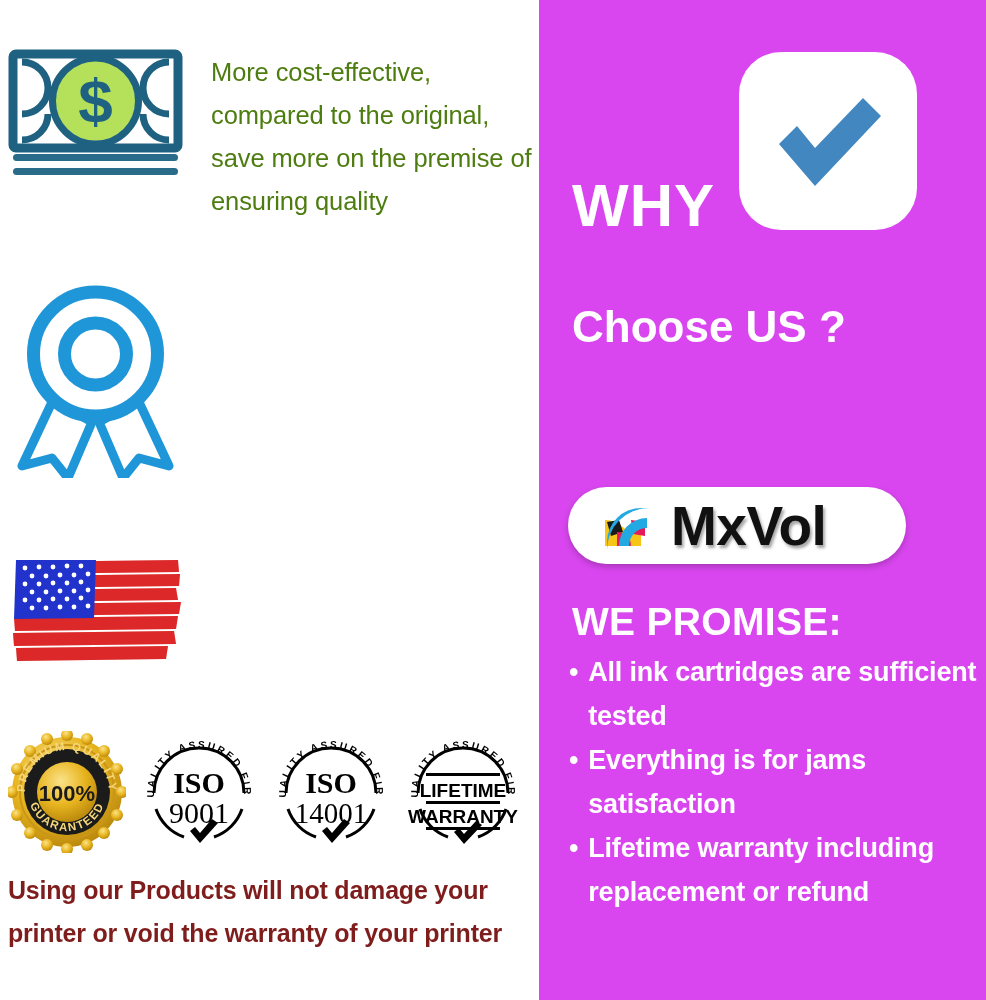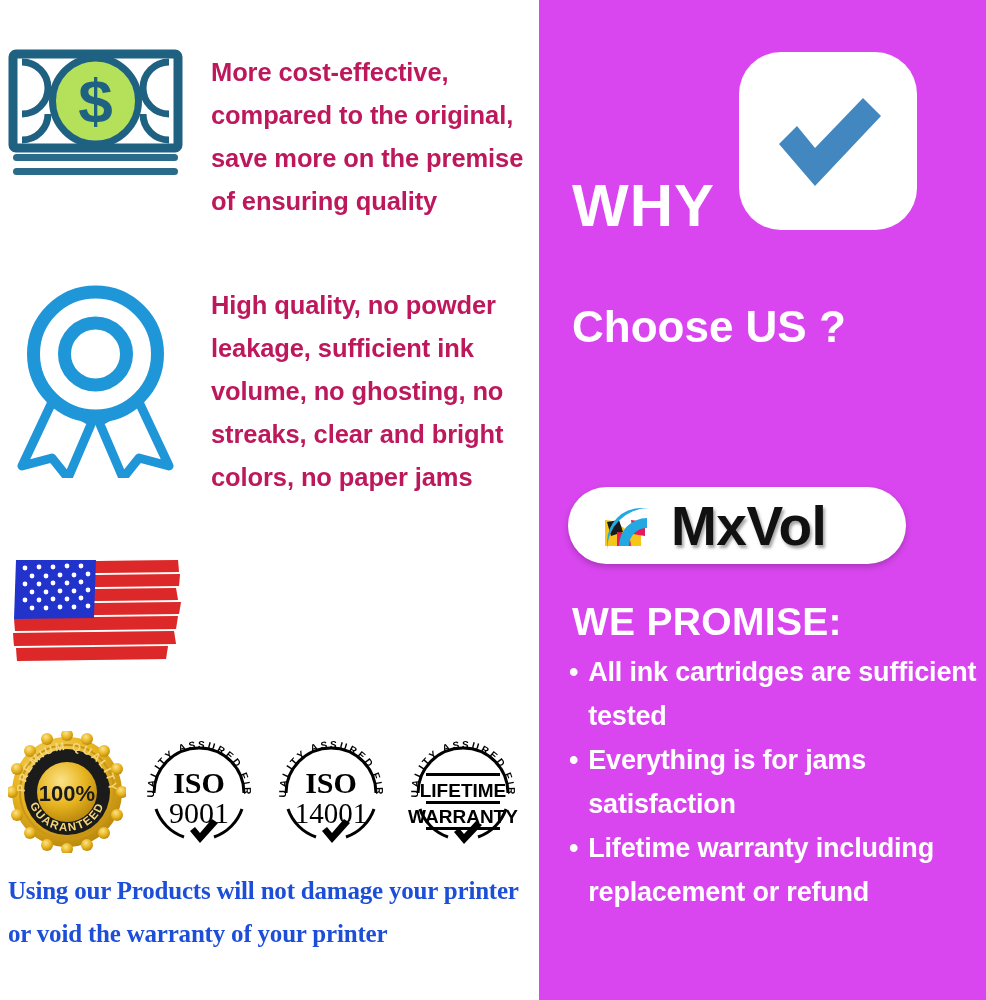--- a/index.html
+++ b/index.html
@@ -10,22 +10,22 @@
     overflow:hidden;
   }
   .page{position:relative;width:986px;height:1000px;background:#ffffff;}
 
   
   .left{position:absolute;left:0;top:0;width:539px;height:1000px;background:#ffffff;}
 
   .feature{position:absolute;display:flex;align-items:flex-start;}
   .feat-icon{flex:0 0 auto;}
   .feat-text{
-    color:#be185d;
-    font-weight:bold;
+    color:#4d7c0f;
+    font-weight:normal;
     font-size:25.5px;
     line-height:43px;
     letter-spacing:-0.1px;
   }
 
   #feature-0{left:8px;top:48px;}
   #feature-0 .feat-text{margin-left:28px;width:335px;padding-top:3px;}
   #feature-1{left:8px;top:282px;}
   #feature-1 .feat-text{margin-left:28px;width:318px;padding-top:2px;}
   #feature-2{left:8px;top:556px;}
@@ -42,23 +42,22 @@
   .badges{position:absolute;left:0;top:731px;width:539px;height:132px;}
   .badge{position:absolute;top:0;}
   .badge svg{display:block;}
   #badge-premium{left:8px;}
   #badge-iso9001{left:140px;}
   #badge-iso14001{left:272px;}
   #badge-lifetime{left:404px;}
 
   .disclaimer{
     position:absolute;left:8px;top:869px;width:528px;
-    color:#1d4ed8;font-weight:bold;font-size:25px;line-height:43px;
+    color:#7f1d1d;font-weight:bold;font-size:25px;line-height:43px;
     letter-spacing:-0.2px;
-    font-family:Liberation Serif, serif;
   }
 
   
   .right{
     position:absolute;left:539px;top:0;width:510px;height:1000px;
     background:#d946ef;
   }
   .why-row{position:absolute;left:33px;top:176px;display:flex;align-items:flex-end;}
   .why-word{
     color:#ffffff;font-weight:bold;font-size:60px;line-height:60px;
@@ -126,21 +125,20 @@
 
     <div class="feature" id="feature-1">
       <div class="feat-icon icon-award">
         <svg width="175" height="196" viewBox="0 0 175 196">
           <path d="M45 118 L14 184 L44 176 L60 196 L84 140 Z" fill="none" stroke="#1f96d8" stroke-width="9" stroke-linejoin="round"></path>
           <path d="M130 118 L161 184 L131 176 L115 196 L91 140 Z" fill="none" stroke="#1f96d8" stroke-width="9" stroke-linejoin="round"></path>
           <circle cx="87.5" cy="72" r="62" fill="none" stroke="#1f96d8" stroke-width="13"></circle>
           <circle cx="87.5" cy="72" r="31" fill="none" stroke="#1f96d8" stroke-width="13"></circle>
         </svg>
       </div>
-      <div class="feat-text">High quality, no powder leakage, sufficient ink volume, no ghosting, no streaks, clear and bright colors, no paper jams</div>
     </div>
 
     <div class="feature" id="feature-2">
       <div class="feat-icon icon-flag">
         <svg width="175" height="118" viewBox="0 0 175 118">
           <defs>
             <clipPath id="stripeClip">
               <path d="M8 6 L170 4 L171 16 L8 18 Z M8 20 L172 18 L171 30 L8 32 Z
                        M8 34 L168 32 L170 44 L8 46 Z M8 48 L173 46 L171 58 L8 60 Z
                        M6 62 L170 60 L168 73 L7 75 Z M5 77 L166 75 L168 88 L6 90 Z

